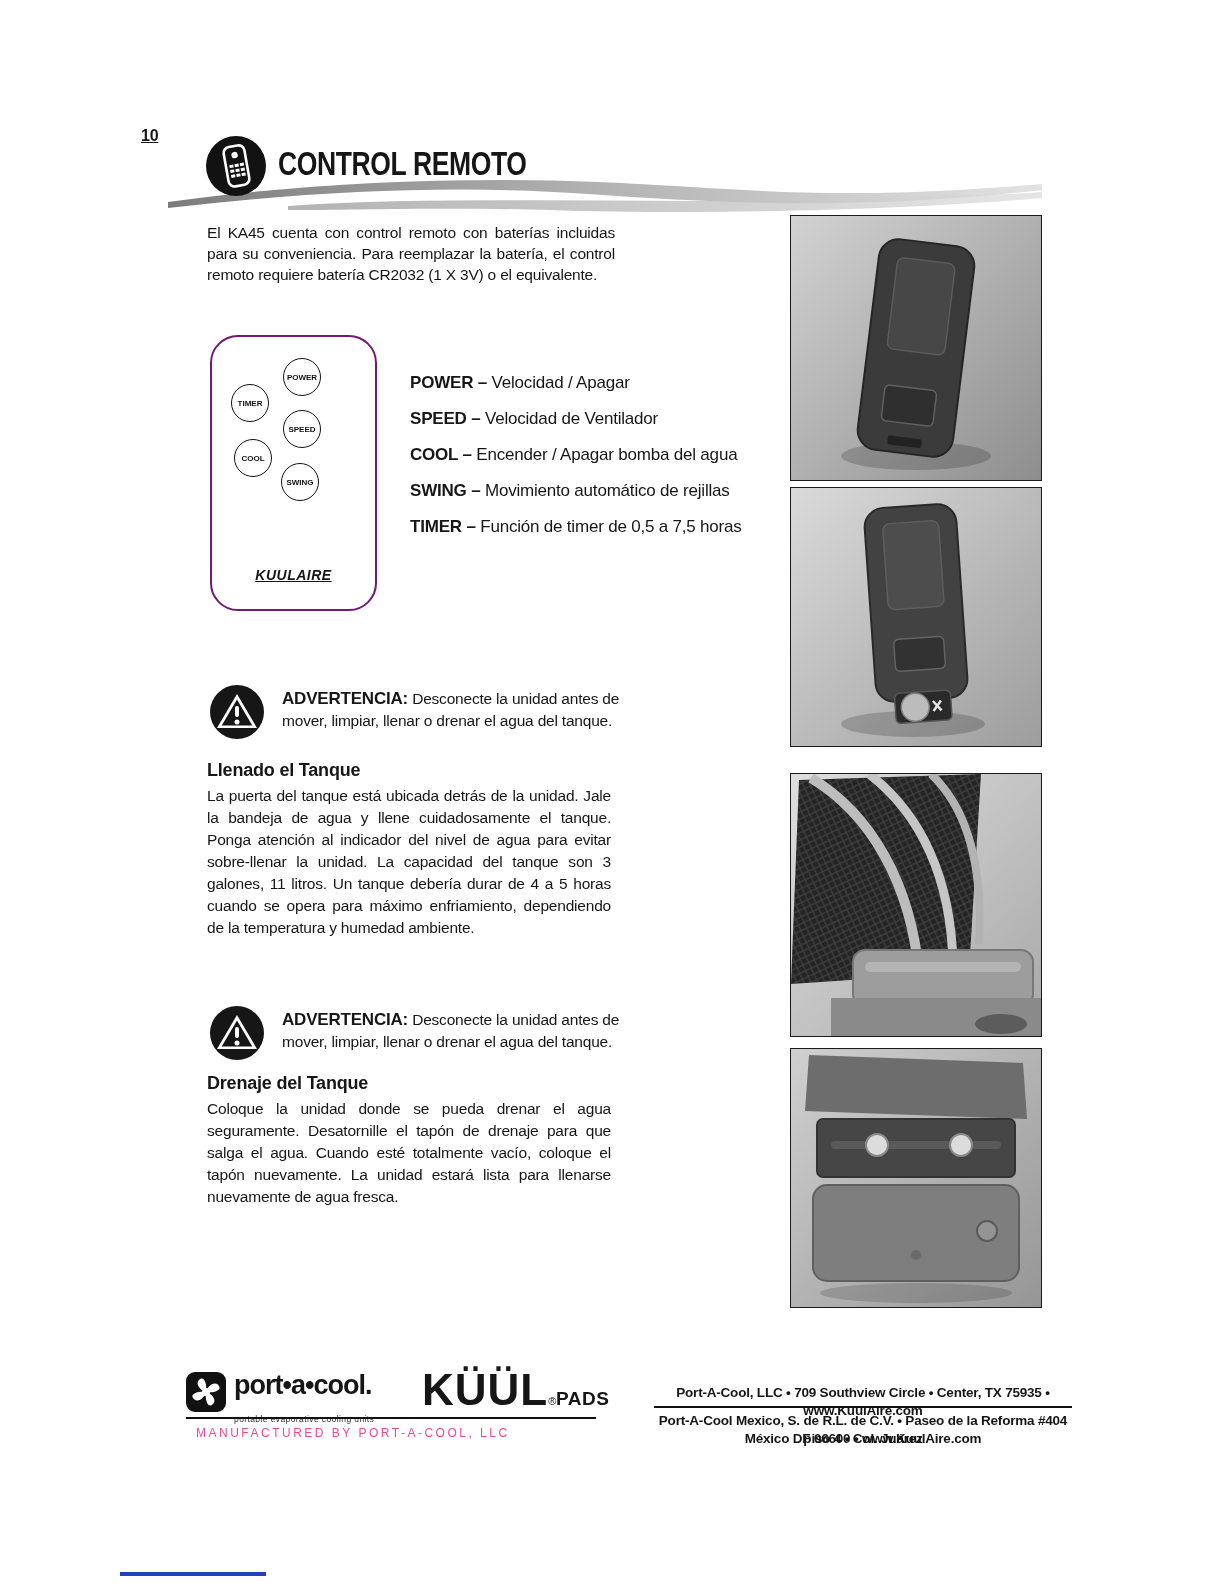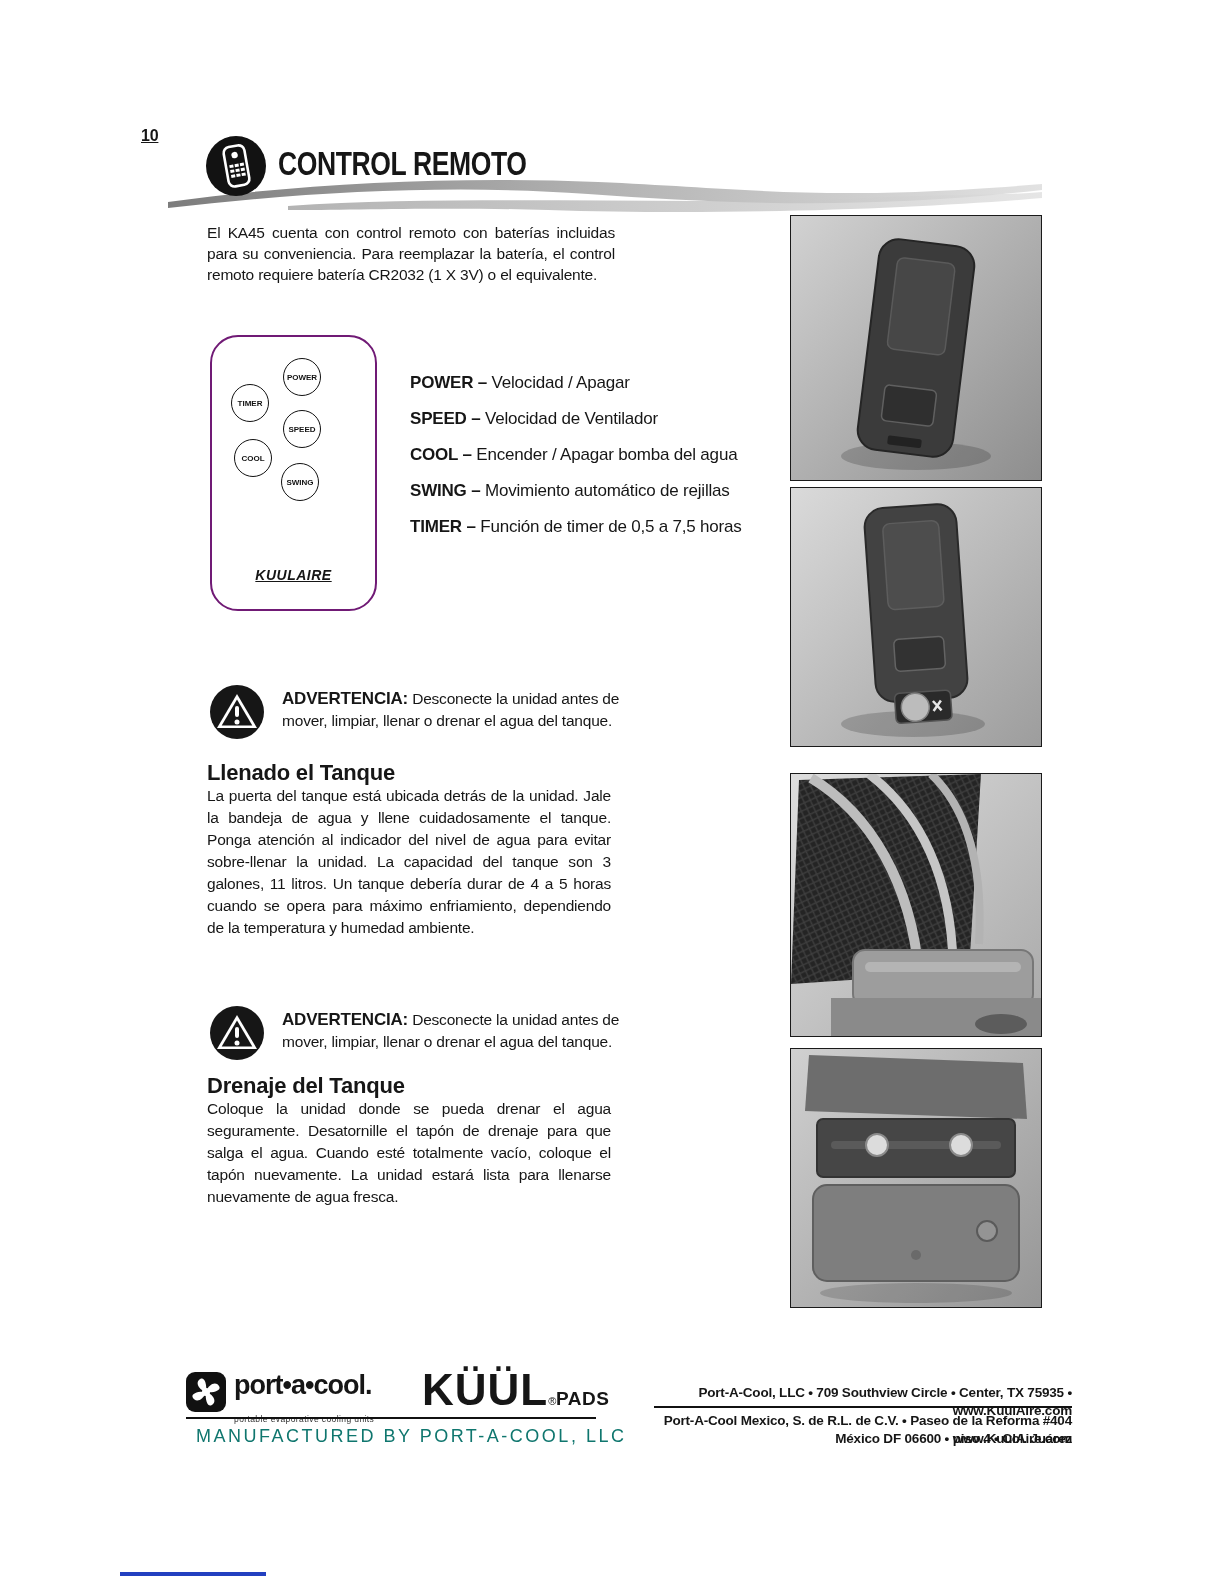--- a/index.html
+++ b/index.html
@@ -30,35 +30,35 @@
     text-decoration:underline;
   }
   
   .defs{width:350px;font-size:17px;line-height:22px;}
   .defrow{margin-bottom:14px;white-space:nowrap;}
   .defterm{font-weight:bold;}
   
   .warntext{width:372px;font-size:15.5px;line-height:22px;}
   .warnlabel{font-weight:bold;font-size:17px;}
   
-  .h2{font-size:22px;font-weight:bold;}
+  .h2{font-size:18px;font-weight:bold;}
   .para{width:404px;font-size:15.5px;line-height:22px;text-align:justify;}
   
   .photo{border:1.5px solid #1a1a1a;background:#bdbdbd;overflow:hidden;}
   .photo svg{display:block;}
   
   .pclogo{display:flex;align-items:flex-start;gap:8px;}
   .pcname{font-size:27px;font-weight:bold;letter-spacing:-1px;line-height:26px;}
   .pctag{font-size:8.5px;letter-spacing:0.4px;color:#333;margin-top:16px;}
   .rule{background:#111;height:2px;}
-  .manuf{font-size:18px;letter-spacing:2.5px;color:#0f766e;}
+  .manuf{font-size:12px;letter-spacing:2.5px;color:#ec4899;}
   .kuul{font-size:44px;font-weight:bold;letter-spacing:1px;line-height:40px;}
   .kuulreg{font-size:11px;vertical-align:baseline;}
   .kuulsuffix{font-size:19px;font-weight:bold;letter-spacing:0.5px;margin-top:44px;}
-  .addr{width:418px;text-align:right;font-size:13.5px;font-weight:bold;line-height:18px;}
+  .addr{width:418px;text-align:center;font-size:13.5px;font-weight:bold;line-height:18px;}
   .accentline{background:#2240c0;height:4px;}
 </style>
 </head>
 <body>
 
 <div class="page">
 
   <div class="abs pagenum" style="left:141px;top:127px;text-decoration:underline;">10</div>
 
   <div class="abs" style="left:168px;top:172px;">

